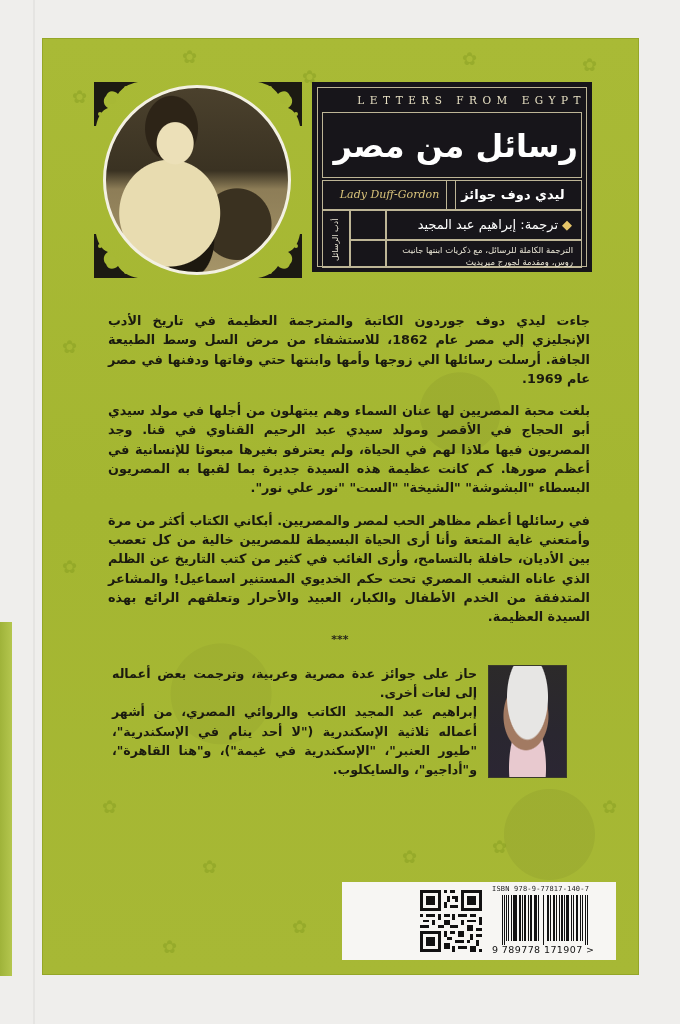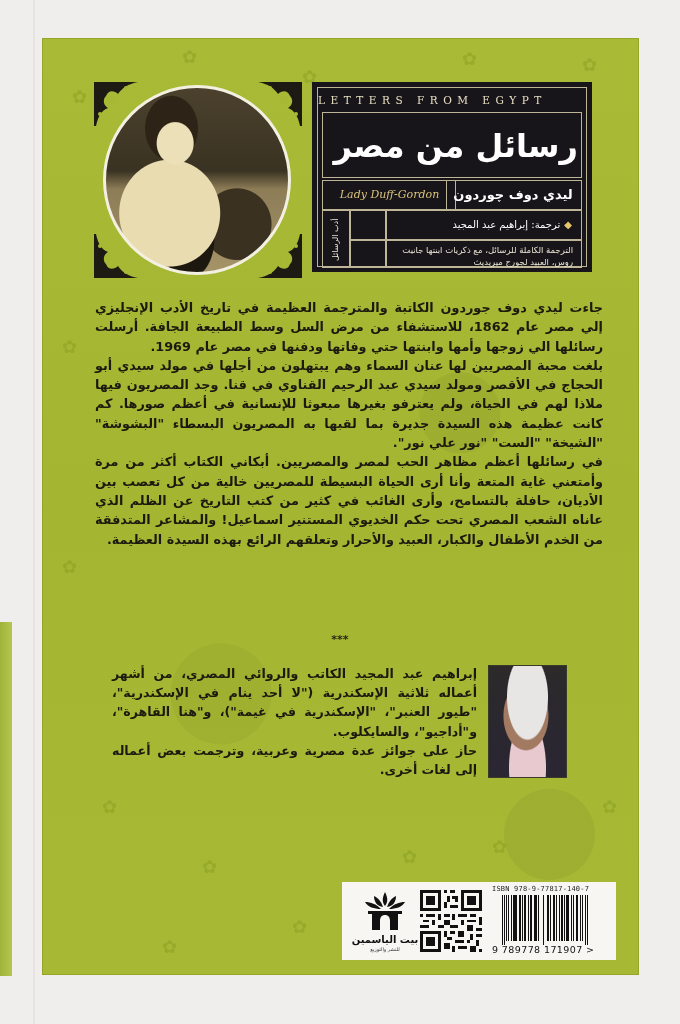--- a/index.html
+++ b/index.html
@@ -53,63 +53,63 @@
   
   .title-box {
     position:absolute; left:312px; top:82px; width:280px; height:190px;
     background:#17151a; box-sizing:border-box; padding:5px;
   }
   .title-box .frame {
     position:absolute; left:5px; top:5px; right:5px; bottom:5px;
     border:1px solid #bdb596;
   }
   .eng-title {
-    position:absolute; left:6px; right:6px; top:12px; text-align:left;
+    position:absolute; left:6px; right:6px; top:12px; text-align:right;
     color:#e8e1c4; font-family:"DejaVu Serif", serif; font-size:10.5px;
     letter-spacing:5.5px;
   }
   .cell { position:absolute; border:1px solid #bdb596; box-sizing:border-box; }
   .ar-title {
     position:absolute; left:14px; right:14px; top:34px; height:60px;
     text-align:right; color:#ffffff; font-weight:bold; font-size:32px; line-height:60px;
     direction:rtl; font-family:"DejaVu Sans", sans-serif;
   }
   .author-ar {
     position:absolute; right:14px; top:100px; width:130px; height:26px;
     text-align:center; color:#fff; font-weight:bold; font-size:13px; line-height:26px; direction:rtl;
   }
   .author-en {
     position:absolute; left:14px; top:100px; width:127px; height:44px;
     text-align:center; color:#d8c27a; font-family:"DejaVu Serif", serif; font-style:italic;
     font-size:11px; line-height:26px;
   }
   .translator {
     position:absolute; right:14px; top:130px; width:190px; height:34px;
-    color:#fff; font-size:10px; line-height:26px; direction:rtl; text-align:right; padding-right:6px;
+    color:#fff; font-size:13px; line-height:26px; direction:rtl; text-align:right; padding-right:6px;
     box-sizing:border-box;
   }
   .diamond { color:#e7c66a; margin-left:4px; }
   .subtitle {
     position:absolute; right:14px; top:160px; width:190px; height:26px;
     color:#e8e4d4; font-size:8.5px; line-height:12px; direction:rtl; text-align:right; padding:2px 5px;
     box-sizing:border-box;
   }
   .series {
     position:absolute; left:14px; top:130px; width:20px; height:56px;
     color:#e8e4d4; font-size:8px; writing-mode:vertical-rl; transform:rotate(180deg);
     text-align:center; line-height:20px;
   }
 
   
   .body-text {
     position:absolute; left:95px; width:508px; top:298px;
     direction:rtl; text-align:justify; color:#1b1a0f;
     font-size:12.8px; line-height:19.3px; font-weight:bold;
   }
-  .body-text p { margin:0; text-align-last:right; }
+  .body-text p { margin:13px; text-align-last:right; }
   .stars {
     position:absolute; left:300px; top:633px; width:80px; text-align:center;
     color:#2a2a1a; font-size:11px; font-weight:bold;
   }
   .bio-text {
     position:absolute; left:112px; width:365px; top:664px;
     direction:rtl; text-align:justify; color:#1b1a0f;
     font-size:12.6px; line-height:19.2px; font-weight:bold;
   }
   .bio-text p { margin:0; text-align-last:right; }
@@ -204,56 +204,48 @@
   <div class="portrait-circle"></div>
 </div>
 
 <div class="title-box">
   <div class="frame"></div>
   <div class="eng-title">LETTERS FROM EGYPT</div>
   <div class="cell" style="left:10px;right:10px;top:30px;height:66px;"></div>
   <div class="ar-title">رسائل من مصر</div>
   <div class="cell" style="right:10px;top:98px;width:136px;height:30px;"></div>
   <div class="cell" style="left:10px;top:98px;width:134px;height:30px;"></div>
-  <div class="author-ar">ليدي دوف چوردون</div>
+  <div class="author-ar">ليدي دوف جوائز</div>
   <div class="author-en">Lady Duff-Gordon</div>
   <div class="cell" style="right:10px;top:128px;width:196px;height:30px;"></div>
   <div class="cell" style="left:10px;top:128px;width:28px;height:58px;"></div>
   <div class="cell" style="left:38px;top:128px;width:36px;height:30px;"></div>
   <div class="translator">
     <span class="diamond">◆</span><span>ترجمة: إبراهيم عبد المجيد</span>
   </div>
   <div class="cell" style="right:10px;top:158px;width:196px;height:28px;"></div>
   <div class="cell" style="left:38px;top:158px;width:36px;height:28px;"></div>
-  <div class="subtitle">الترجمة الكاملة للرسائل، مع ذكريات ابنتها جانيت روس، العبيد لجورج ميريديث</div>
+  <div class="subtitle">الترجمة الكاملة للرسائل، مع ذكريات ابنتها جانيت روس، ومقدمة لجورج ميريديث</div>
   <div class="series">أدب الرسائل</div>
 </div>
 
 <div class="body-text">
   <p>جاءت ليدي دوف جوردون الكاتبة والمترجمة العظيمة في تاريخ الأدب الإنجليزي إلي مصر عام 1862، للاستشفاء من مرض السل وسط الطبيعة الجافة. أرسلت رسائلها الي زوجها وأمها وابنتها حتي وفاتها ودفنها في مصر عام 1969.</p>
   <p>بلغت محبة المصريين لها عنان السماء وهم يبتهلون من أجلها في مولد سيدي أبو الحجاج في الأقصر ومولد سيدي عبد الرحيم القناوي في قنا. وجد المصريون فيها ملاذا لهم في الحياة، ولم يعترفو بغيرها مبعوثا للإنسانية في أعظم صورها. كم كانت عظيمة هذه السيدة جديرة بما لقبها به المصريون البسطاء "البشوشة" "الشيخة" "الست" "نور علي نور".</p>
   <p>في رسائلها أعظم مظاهر الحب لمصر والمصريين. أبكاني الكتاب أكثر من مرة وأمتعني غاية المتعة وأنا أرى الحياة البسيطة للمصريين خالية من كل تعصب بين الأديان، حافلة بالتسامح، وأرى الغائب في كثير من كتب التاريخ عن الظلم الذي عاناه الشعب المصري تحت حكم الخديوي المستنير اسماعيل! والمشاعر المتدفقة من الخدم الأطفال والكبار، العبيد والأحرار وتعلقهم الرائع بهذه السيدة العظيمة.</p>
 </div>
 <div class="stars">***</div>
 
 <div class="bio-text">
+  <p>حاز على جوائز عدة مصرية وعربية، وترجمت بعض أعماله إلى لغات أخرى.</p>
   <p>إبراهيم عبد المجيد الكاتب والروائي المصري، من أشهر أعماله ثلاثية الإسكندرية ("لا أحد ينام في الإسكندرية"، "طيور العنبر"، "الإسكندرية في غيمة")، و"هنا القاهرة"، و"أداجيو"، والسايكلوب.</p>
-  <p>حاز على جوائز عدة مصرية وعربية، وترجمت بعض أعماله إلى لغات أخرى.</p>
 </div>
 <div class="author-photo"></div>
 
 <div class="isbn-panel">
-  <div class="logo">
-    <svg viewBox="0 0 46 40">
-      <path d="M23 2 C20 8 20 12 23 16 C26 12 26 8 23 2 Z M12 6 C12 12 15 16 21 17 C19 11 16 8 12 6 Z M34 6 C30 8 27 11 25 17 C31 16 34 12 34 6 Z M3 12 C6 17 12 19 19 19 C14 14 9 12 3 12 Z M43 12 C37 12 32 14 27 19 C34 19 40 17 43 12 Z" fill="#111"></path>
-      <path d="M6 21 L40 21 L40 24 L36 24 L36 40 L28 40 L28 31 C28 27 26 25 23 25 C20 25 18 27 18 31 L18 40 L10 40 L10 24 L6 24 Z" fill="#111"></path>
-    </svg>
-    <div class="logo-name">بيت الياسمين</div>
-    <div class="logo-sub">للنشر والتوزيع</div>
-  </div>
   <svg class="qr" viewBox="0 0 21 21" shape-rendering="crispEdges">
     <rect x="0" y="0" width="21" height="21" fill="#f7f6f3"></rect>
     <path d="M0 0h7v7h-7z M1 1v5h5v-5z M2 2h3v3h-3z" fill="#111" fill-rule="evenodd"></path>
     <path d="M14 0h7v7h-7z M15 1v5h5v-5z M16 2h3v3h-3z" fill="#111" fill-rule="evenodd"></path>
     <path d="M0 14h7v7h-7z M1 15v5h5v-5z M2 16h3v3h-3z" fill="#111" fill-rule="evenodd"></path>
     <path d="M8 0h1v1h-1z M10 0h2v1h-2z M9 2h1v2h-1z M11 2h2v1h-2z M8 4h1v2h-1z M10 5h3v1h-3z M12 3h1v1h-1z M8 8h2v1h-2z M11 8h1v2h-1z M13 8h3v1h-3z M17 8h2v1h-2z M0 8h1v1h-1z M2 8h3v1h-3z M6 8h1v2h-1z M1 10h2v1h-2z M4 10h1v2h-1z M8 10h2v2h-2z M14 10h1v2h-1z M16 10h3v1h-3z M20 9h1v3h-1z M0 12h3v1h-3z M6 12h2v1h-2z M10 12h3v1h-3z M16 12h2v2h-2z M19 13h2v1h-2z M8 14h1v2h-1z M10 14h2v1h-2z M13 14h2v2h-2z M17 15h1v2h-1z M19 15h2v1h-2z M9 16h2v1h-2z M12 17h3v1h-3z M16 17h1v1h-1z M19 17h1v2h-1z M8 18h2v2h-2z M11 19h1v2h-1z M13 19h3v1h-3z M17 19h2v2h-2z M20 20h1v1h-1z" fill="#111"></path>
   </svg>
   <div class="isbn-label">ISBN 978-9-77817-140-7</div>
   <svg class="barcode" viewBox="0 0 95 50" preserveAspectRatio="none" shape-rendering="crispEdges">
     <g fill="#111">

